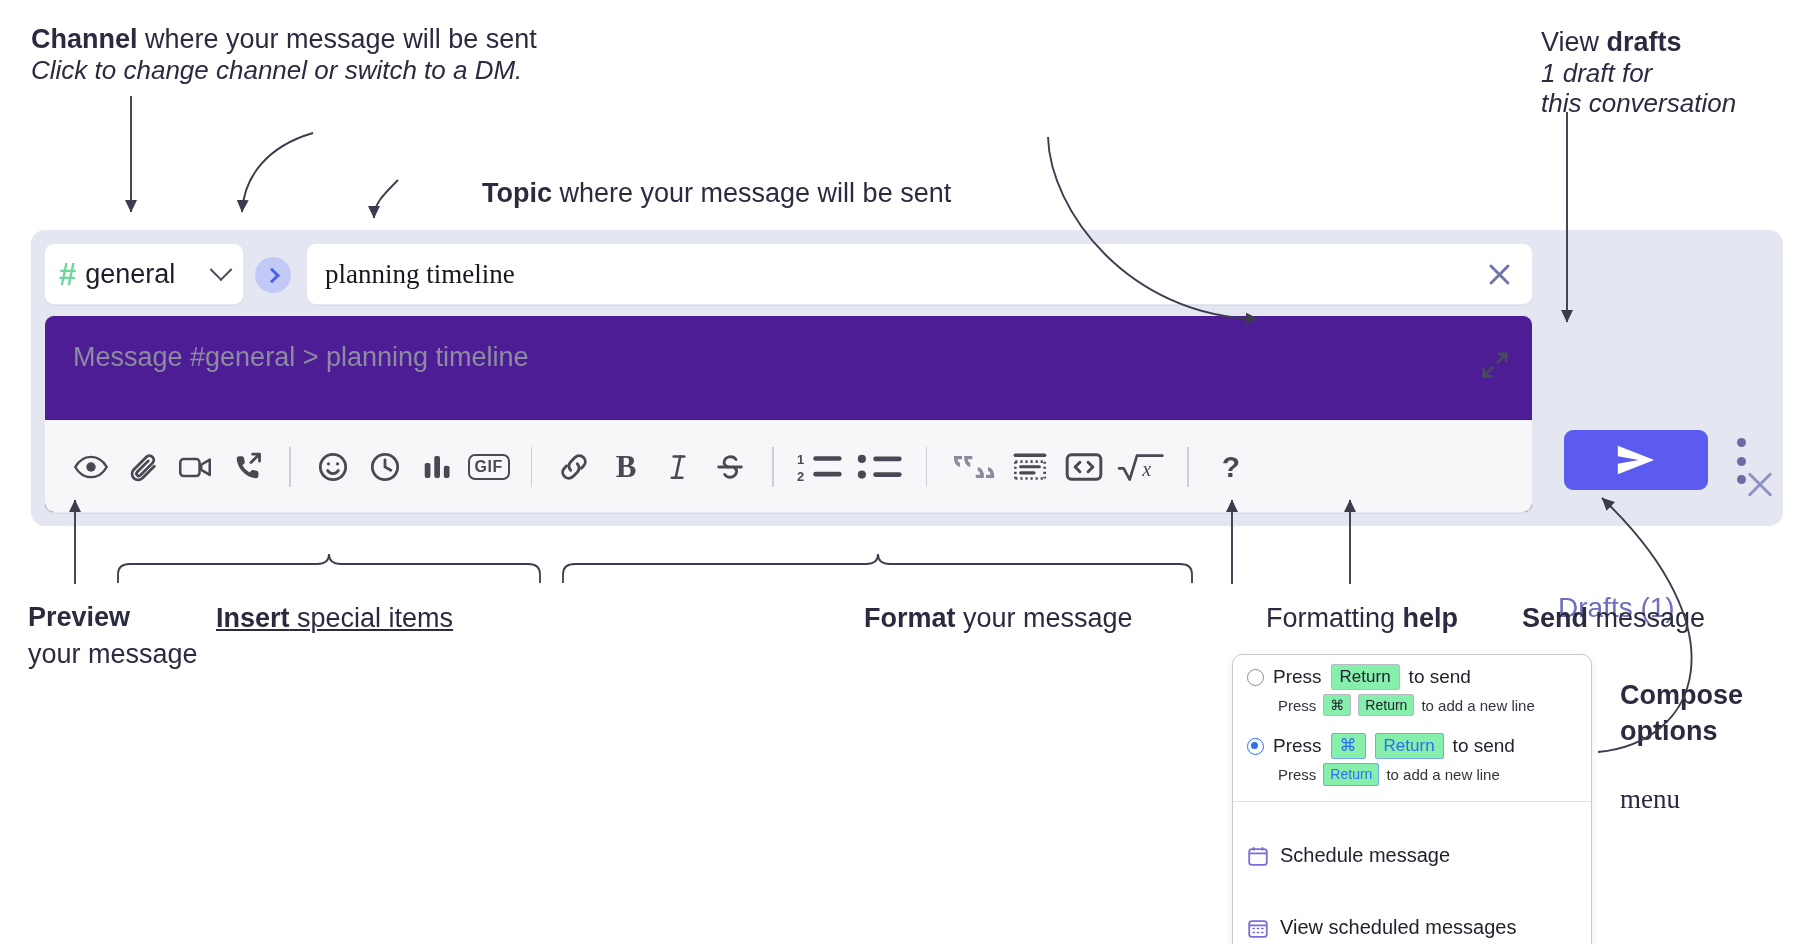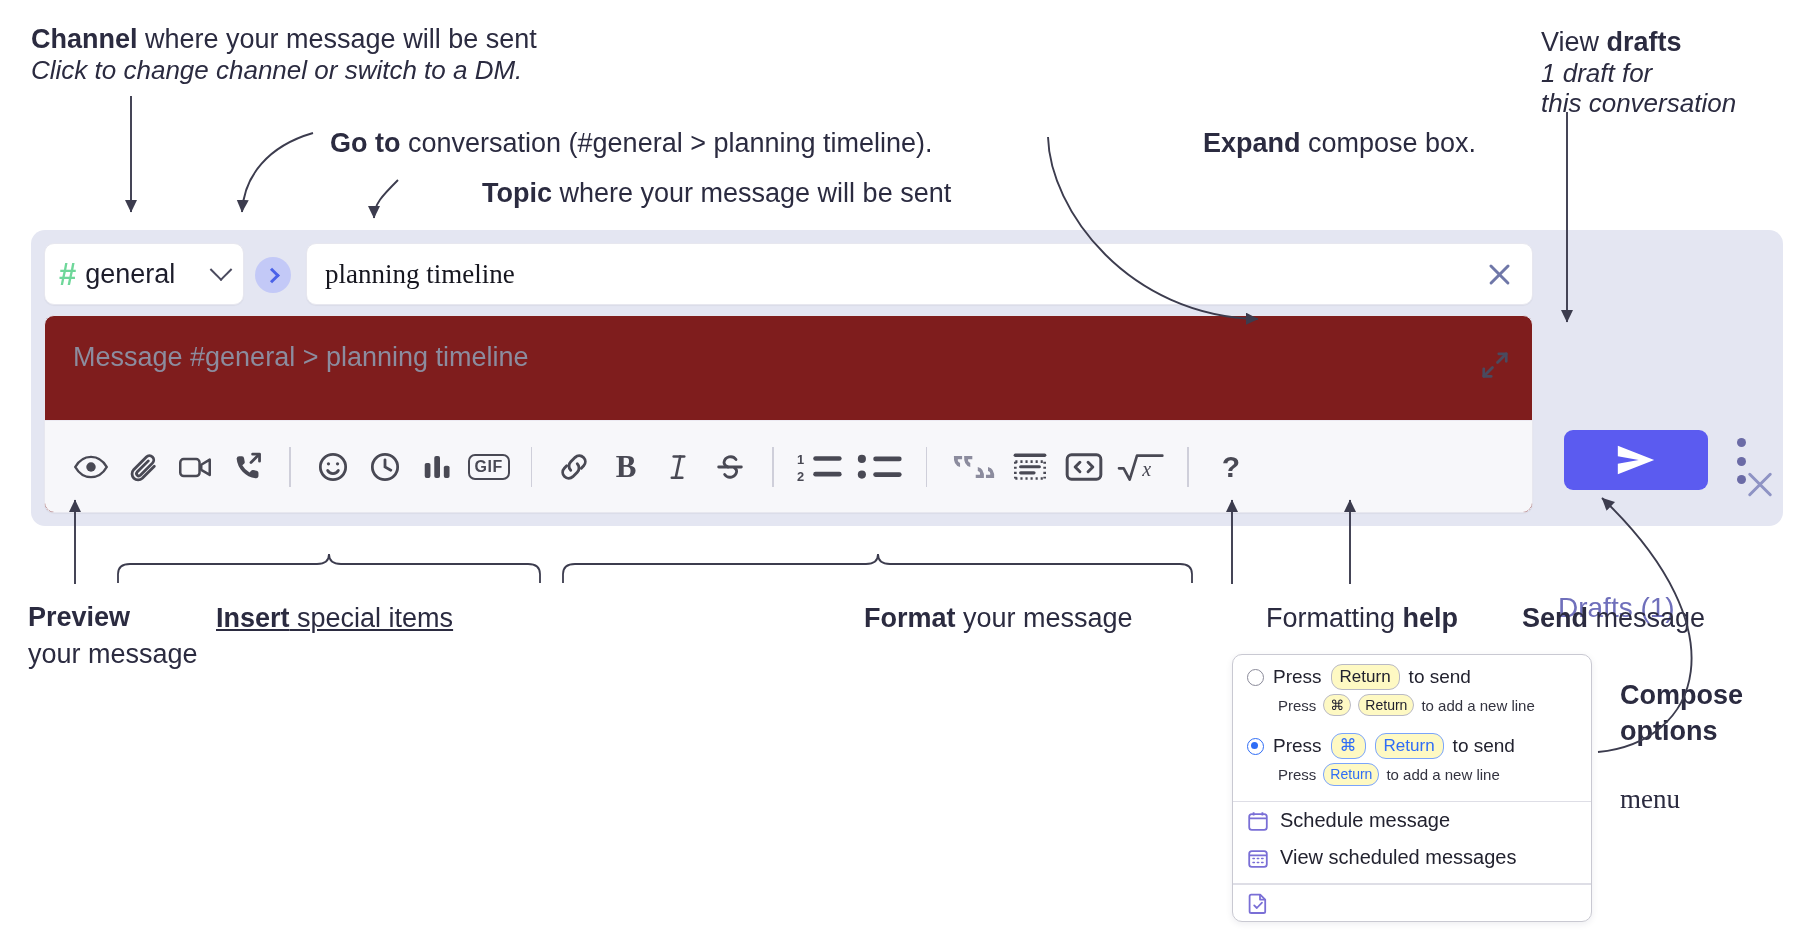--- a/index.html
+++ b/index.html
@@ -81,21 +81,21 @@
     content: ""; position: absolute; left: 2px; top: 14px;
     width: 27px; height: 2.8px; background: #6f77a8; border-radius: 2px;
   }
   #topic-clear::before { transform: rotate(45deg); }
   #topic-clear::after  { transform: rotate(-45deg); }
 
   #msgbox {
     position: absolute; left: 0; top: 72px;
     width: 1489px; height: 198px;
     border-radius: 10px; overflow: hidden;
-    background: #7f1d1d; border: 1px solid #e7e7ef;
+    background: #4c1d95; border: 1px solid #e7e7ef;
     box-shadow: 0 1px 1px rgba(30,30,60,.05);
   }
   #msg-input-row { position: relative; height: 105px; }
   #msg-placeholder {
     position: absolute; left: 28px; top: 26px;
     font-size: 27px; color: #8c8c9e;
   }
   #expand-btn {
     position: absolute; right: 22px; top: 34px;
     width: 30px; height: 30px; cursor: pointer;
@@ -179,59 +179,53 @@
   .radio {
     width: 17px; height: 17px; border-radius: 50%;
     border: 1.8px solid #8a8a99; flex: none; position: relative; background: #fff;
   }
   .radio.on { border-color: #2f6df6; }
   .radio.on::after {
     content: ""; position: absolute; left: 3px; top: 3px;
     width: 7px; height: 7px; border-radius: 50%; background: #2f6df6;
   }
   .key {
-    border: 1.4px solid #b9b9c4; border-radius: 11px;
-    padding: 1px 8px; font-size: 17px; color: #22222f; background: #fef9c3;
+    border: 1.4px solid #b9b9c4; border-radius: 2px;
+    padding: 1px 8px; font-size: 17px; color: #22222f; background: #86efac;
     line-height: 1.3;
   }
   .key.sm { font-size: 14px; padding: 1px 6px; }
   .key.blue { border-color: #7aa4fb; color: #2f6df6; }
   .menu-div { height: 1.5px; background: #dedee6; margin: 7px 0 0 0; }
   .menu-item {
     display: flex; align-items: center; gap: 11px;
-    padding: 7px 14px; font-size: 20px; color: #22222f; cursor: pointer;
+    padding: 7px 14px; font-size: 20px; color: #22222f; cursor: pointer; margin-top: 35px;
   }
   .menu-item svg { flex: none; }
 
   
   #lines { position: absolute; left: 0; top: 0; width: 1814px; height: 944px; pointer-events: none; }
 </style>
 </head>
 <body>
 
 <div id="stage">
 
   <div class="anno a-27" style="left:31px; top:22px;">
     <b>Channel</b><span> where your message will be sent</span>
   </div>
   <div class="anno a-26" style="left:31px; top:54px;">
     <i>Click to change channel or switch to a DM.</i>
   </div>
 
-  <div class="anno a-27" style="left:330px; top:126px;">
-    <b>Go to</b><span> conversation (#general &gt; planning timeline).</span>
-  </div>
 
   <div class="anno a-27" style="left:482px; top:176px;">
     <b>Topic</b><span> where your message will be sent</span>
   </div>
 
-  <div class="anno a-27" style="left:1203px; top:126px;">
-    <b>Expand</b><span> compose box.</span>
-  </div>
 
   <div class="anno a-27" style="left:1541px; top:25px;">
     <span>View </span><b>drafts</b>
   </div>
   <div class="anno a-26" style="left:1541px; top:57px;">
     <i>1 draft for</i>
   </div>
   <div class="anno a-26" style="left:1541px; top:87px;">
     <i>this conversation</i>
   </div>

